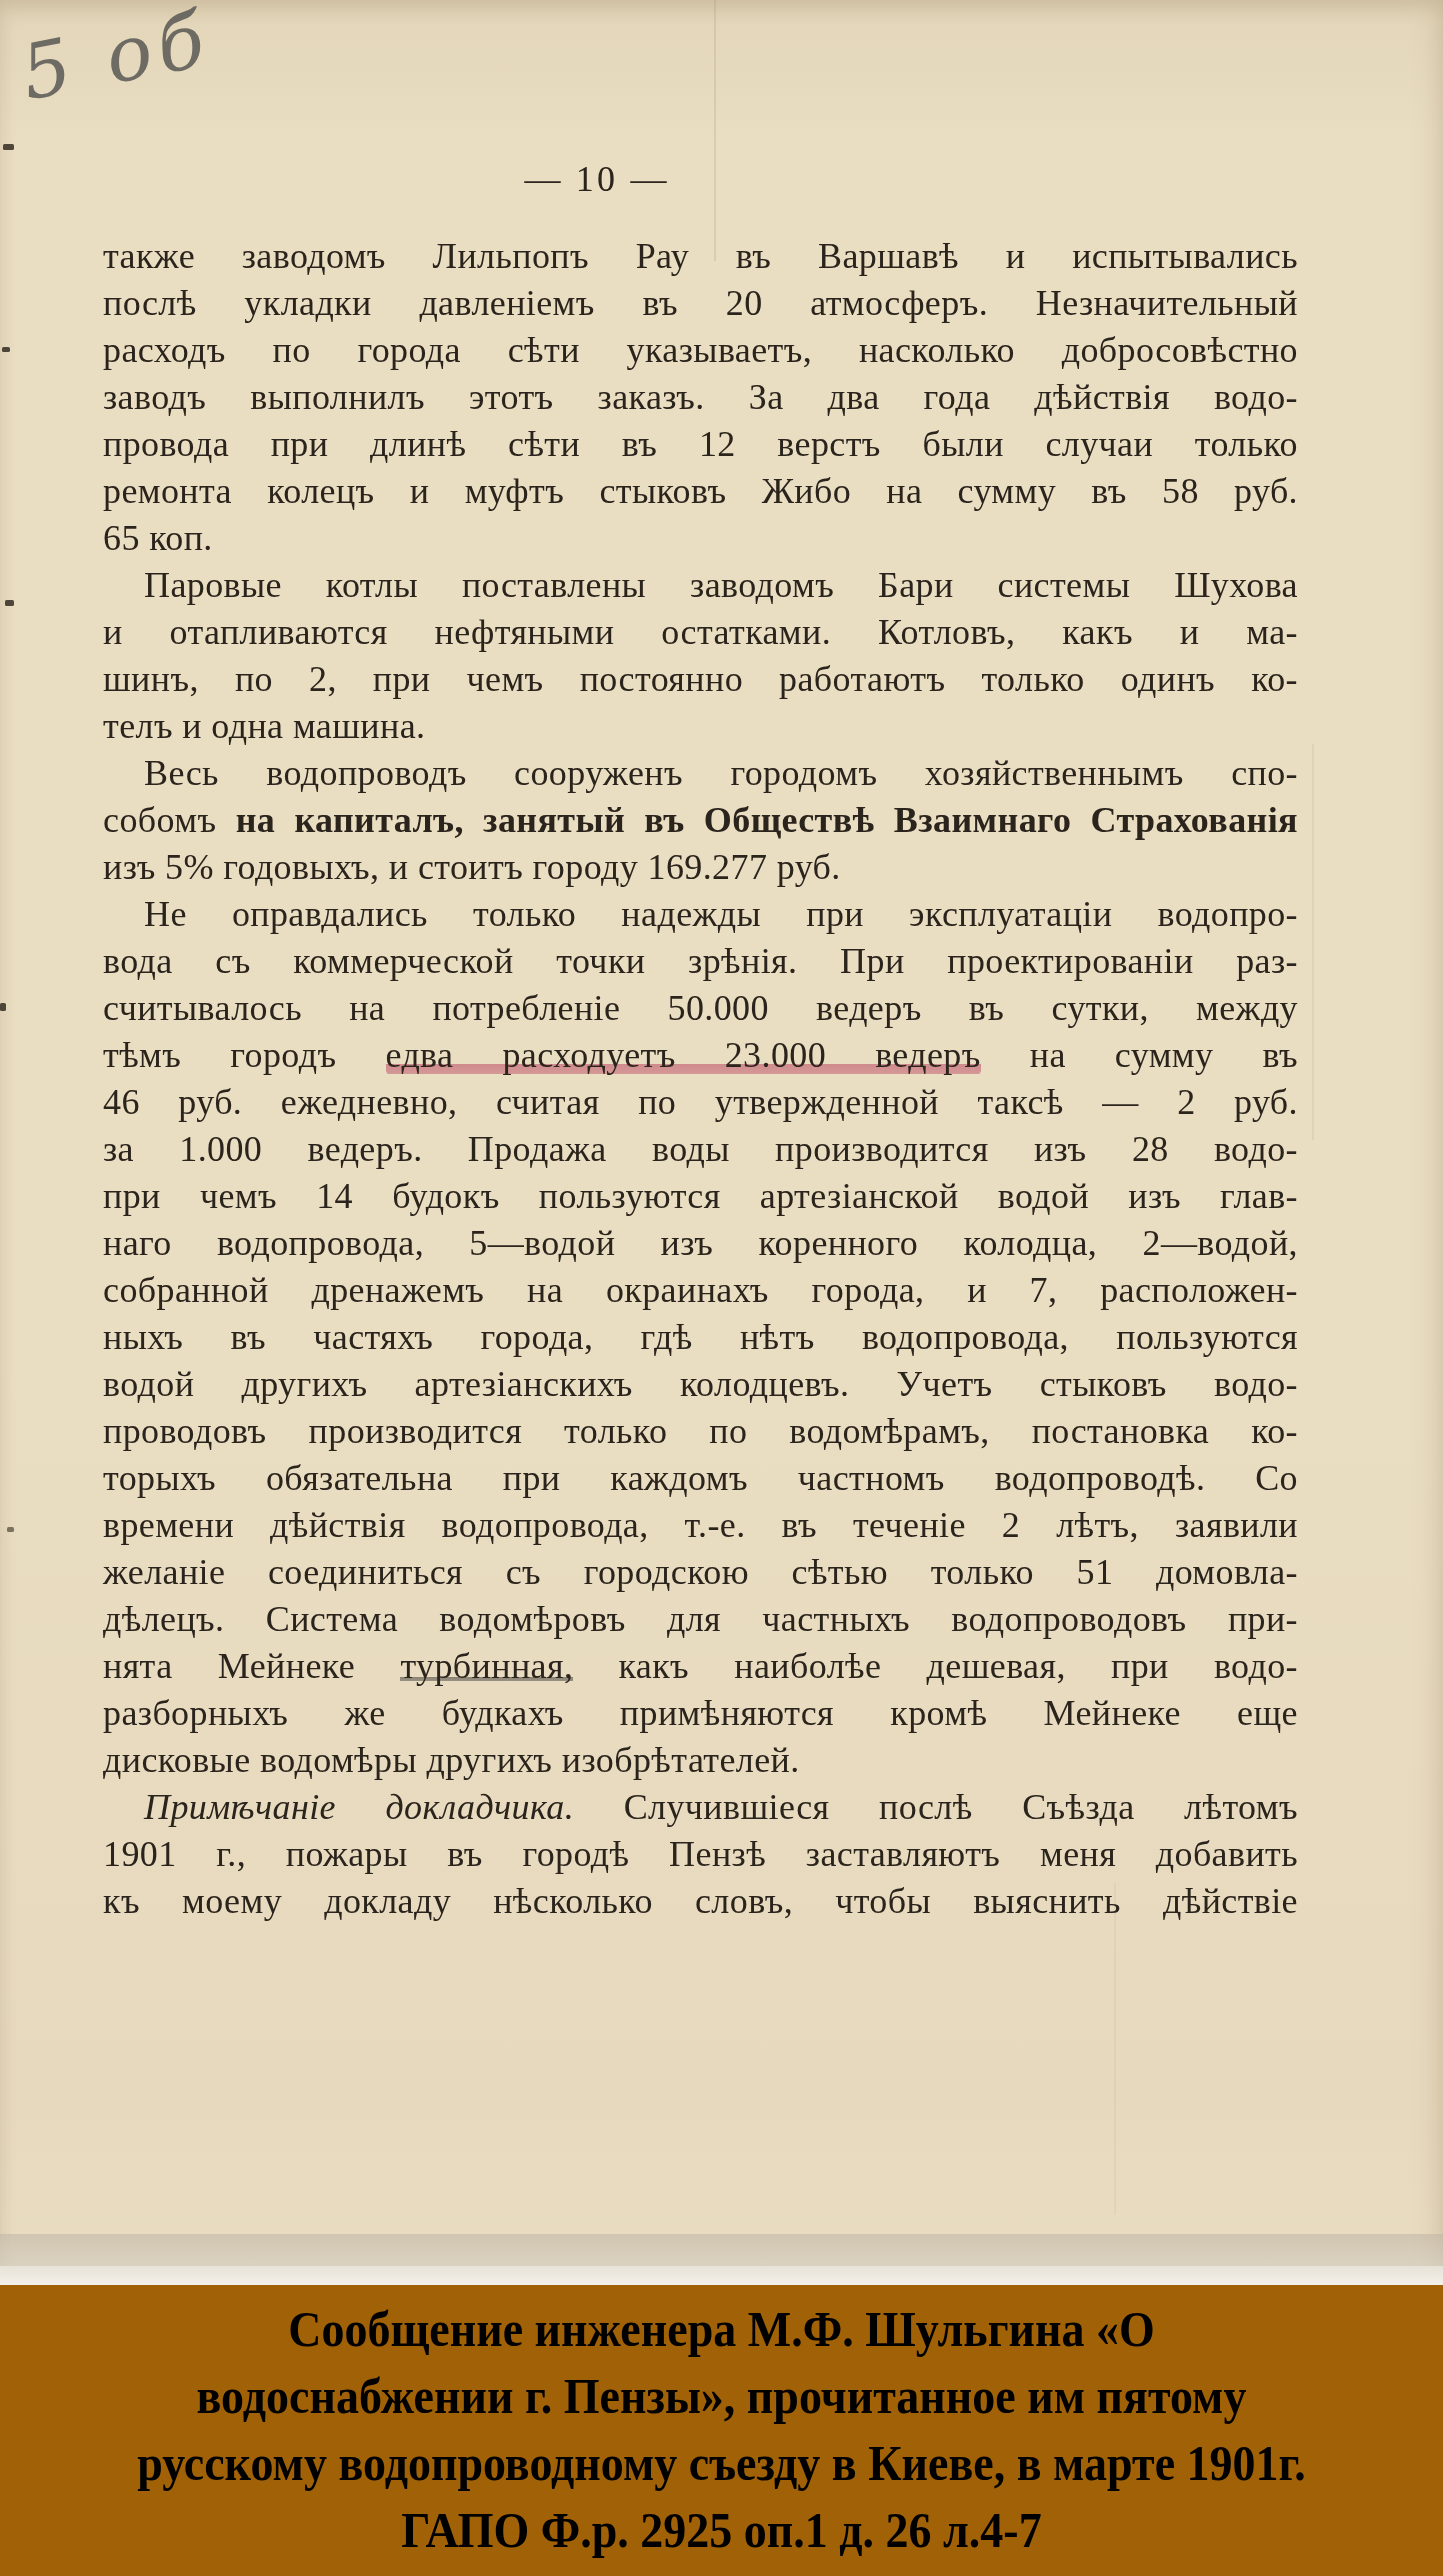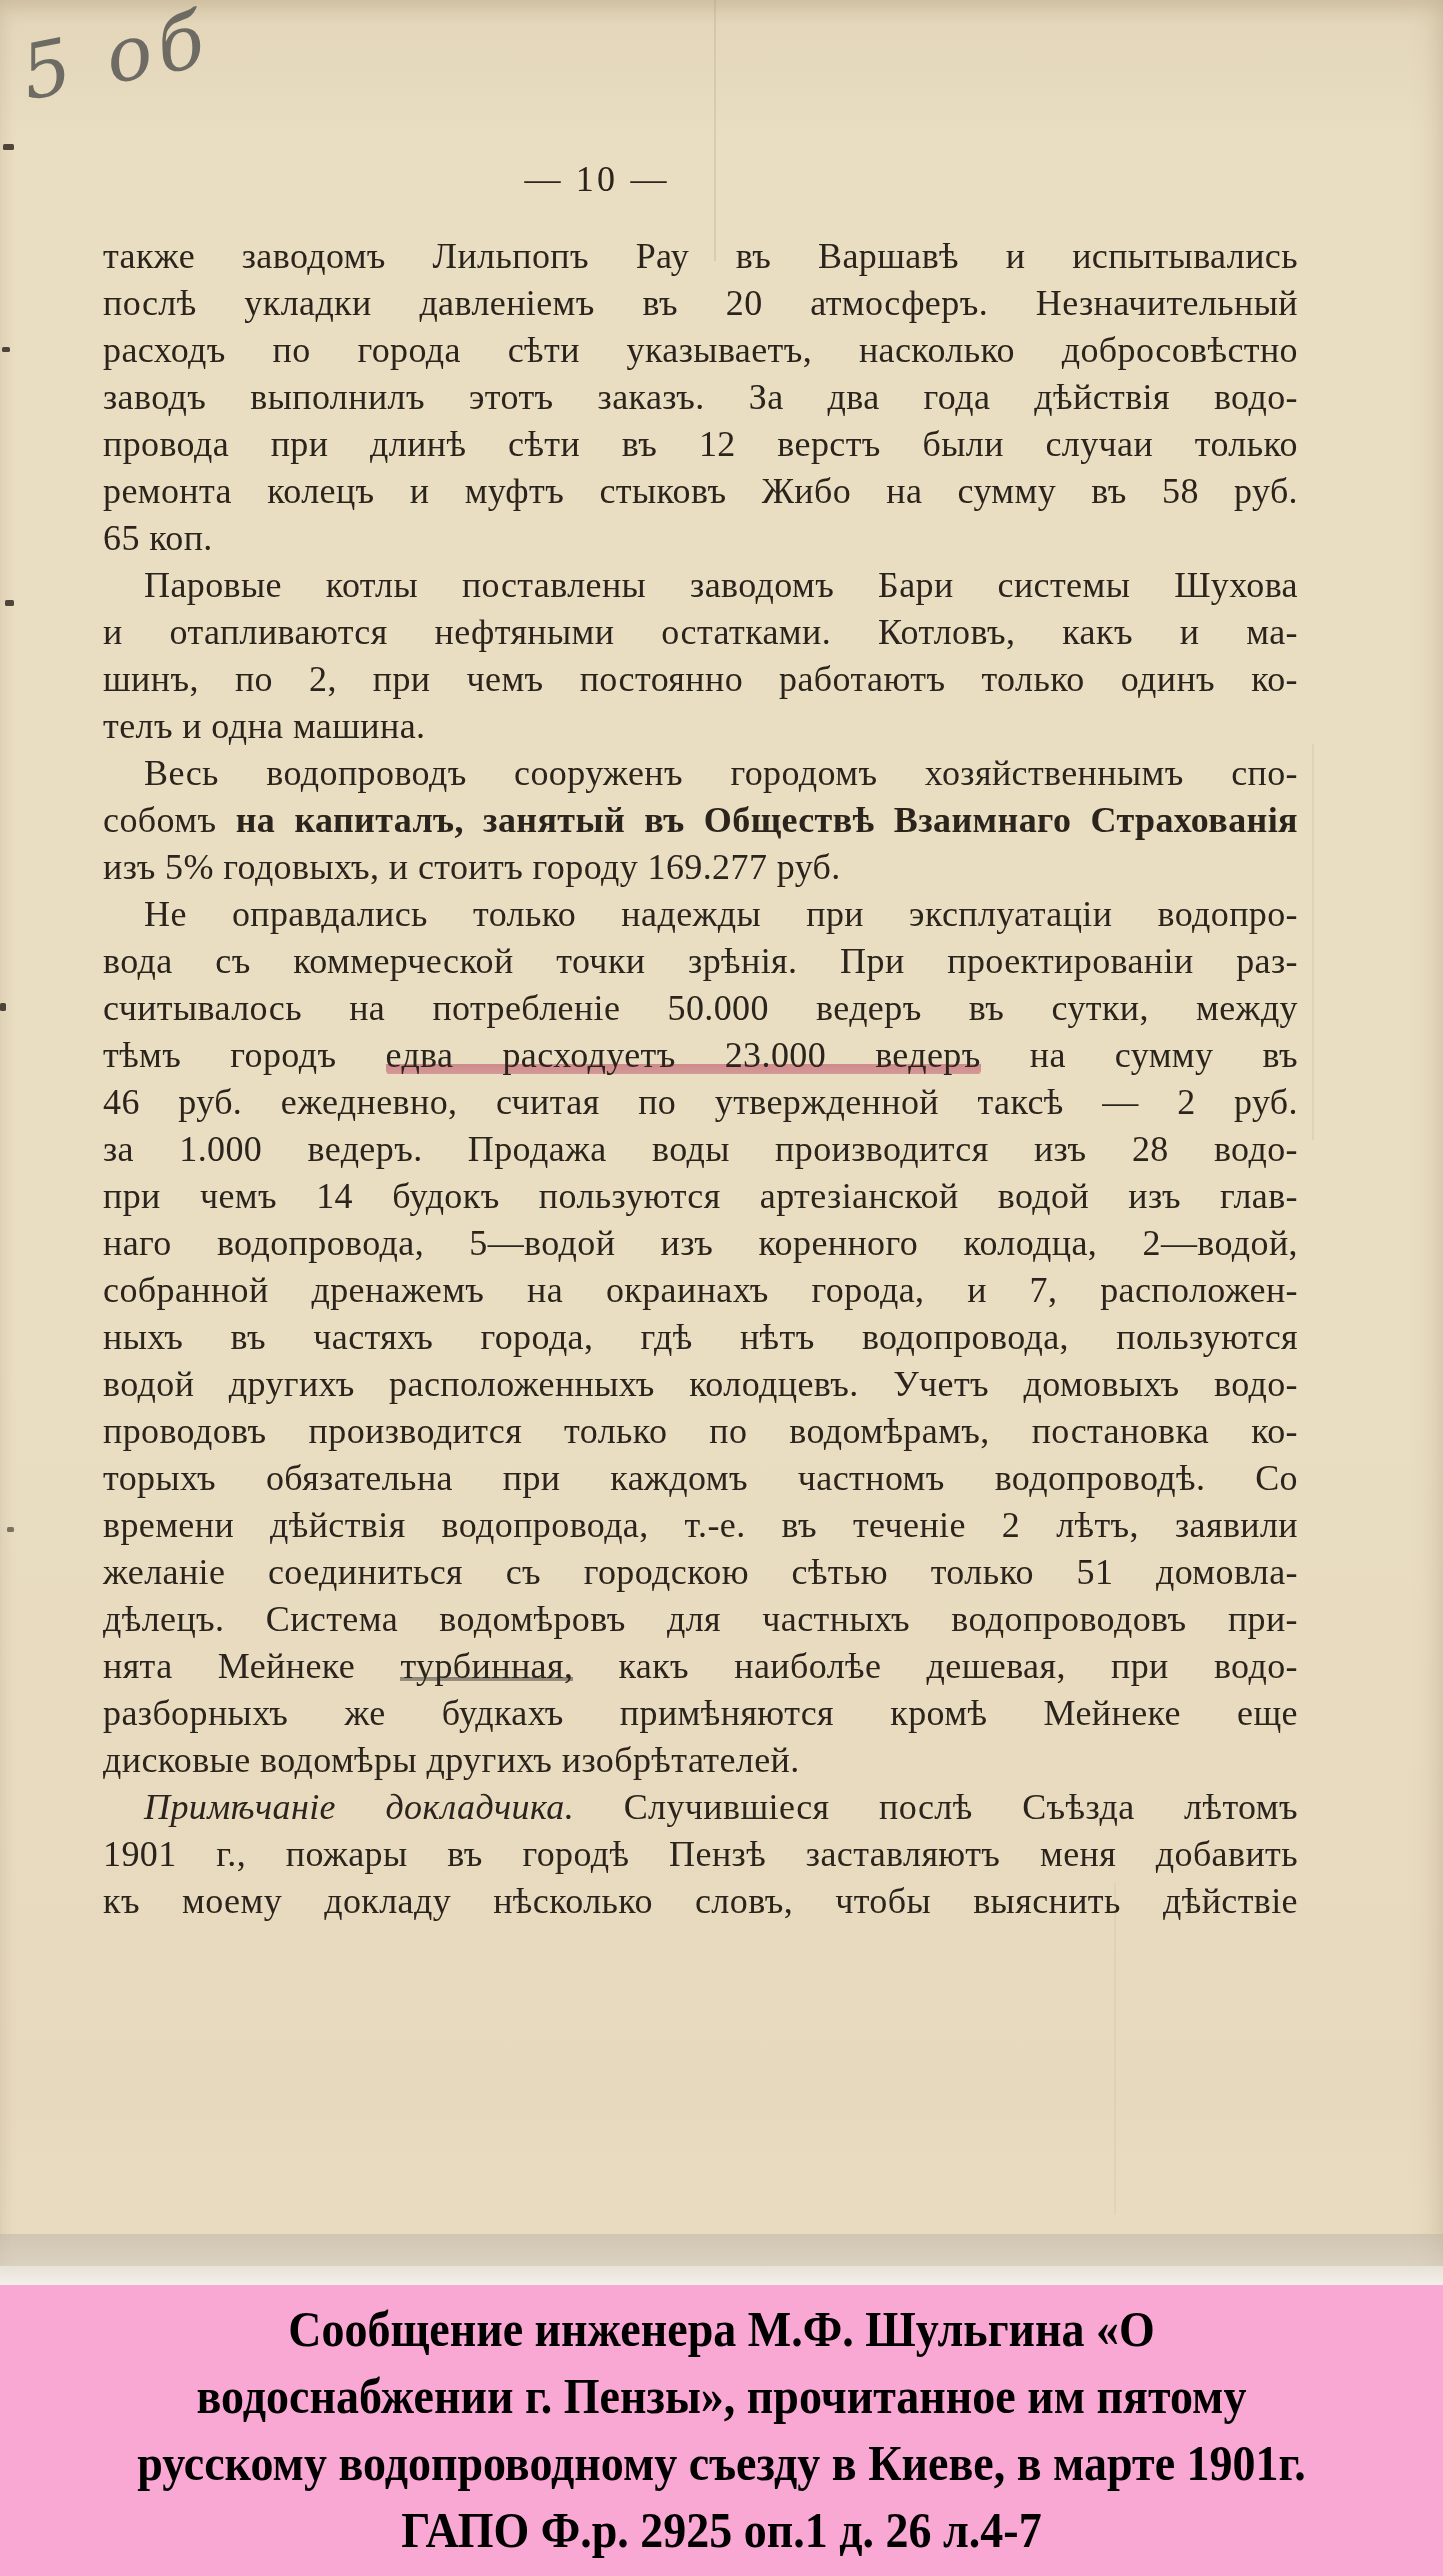--- a/index.html
+++ b/index.html
@@ -73,21 +73,21 @@
   }
   .pencil-underline{
     background-image:linear-gradient(rgba(88,84,76,.65),rgba(88,84,76,.55));
     background-size:100% 4px;background-position:0 calc(100% - 4.7px);
     background-repeat:no-repeat;
   }
 
   
   .caption{
     position:absolute;left:0;top:2285px;width:1443px;height:291px;
-    background:#f9a8d4;color:var(--c-caption,#000000);
+    background:#a16207;color:var(--c-caption,#000000);
     text-align:center;font-weight:bold;font-size:46px;
     padding-top:11px;box-sizing:border-box;
   }
   .cap-line{height:67px;line-height:67px;transform:scaleY(1.08);}
 </style>
 </head>
 <body>
 
 <div class="page">
 
@@ -130,21 +130,21 @@
           <div class="line indent"><span>Не оправдались только надежды при эксплуатаціи водопро-</span></div>
           <div class="line"><span>вода съ коммерческой точки зрѣнія. При проектированіи раз-</span></div>
           <div class="line"><span>считывалось на потребленіе 50.000 ведеръ въ сутки, между</span></div>
           <div class="line"><span>тѣмъ городъ </span><span class="red-underline">едва расходуетъ 23.000 ведеръ</span><span> на сумму въ</span></div>
           <div class="line"><span>46 руб. ежедневно, считая по утвержденной таксѣ — 2 руб.</span></div>
           <div class="line"><span>за 1.000 ведеръ. Продажа воды производится изъ 28 водо-</span></div>
           <div class="line"><span>при чемъ 14 будокъ пользуются артезіанской водой изъ глав-</span></div>
           <div class="line"><span>наго водопровода, 5—водой изъ коренного колодца, 2—водой,</span></div>
           <div class="line"><span>собранной дренажемъ на окраинахъ города, и 7, расположен-</span></div>
           <div class="line"><span>ныхъ въ частяхъ города, гдѣ нѣтъ водопровода, пользуются</span></div>
-          <div class="line"><span>водой другихъ расположенныхъ колодцевъ. Учетъ домовыхъ водо-</span></div>
+          <div class="line"><span>водой другихъ артезіанскихъ колодцевъ. Учетъ стыковъ водо-</span></div>
           <div class="line"><span>проводовъ производится только по водомѣрамъ, постановка ко-</span></div>
           <div class="line"><span>торыхъ обязательна при каждомъ частномъ водопроводѣ. Со</span></div>
           <div class="line"><span>времени дѣйствія водопровода, т.-е. въ теченіе 2 лѣтъ, заявили</span></div>
           <div class="line"><span>желаніе соединиться съ городскою сѣтью только 51 домовла-</span></div>
           <div class="line"><span>дѣлецъ. Система водомѣровъ для частныхъ водопроводовъ при-</span></div>
           <div class="line"><span>нята Мейнеке </span><span class="pencil-underline">турбинная,</span><span> какъ наиболѣе дешевая, при водо-</span></div>
           <div class="line"><span>разборныхъ же будкахъ примѣняются кромѣ Мейнеке еще</span></div>
           <div class="line flush"><span>дисковые водомѣры другихъ изобрѣтателей.</span></div>
         </div>
         <div>

